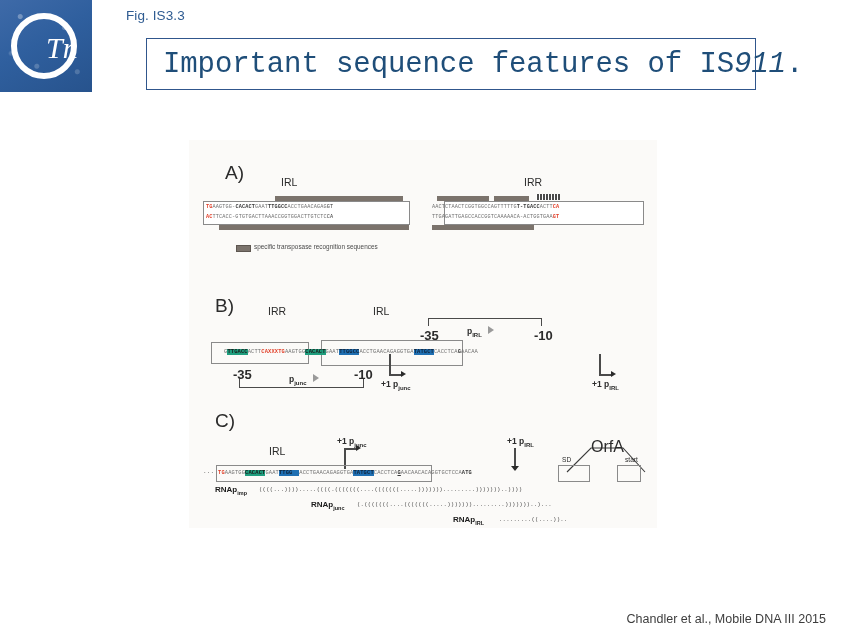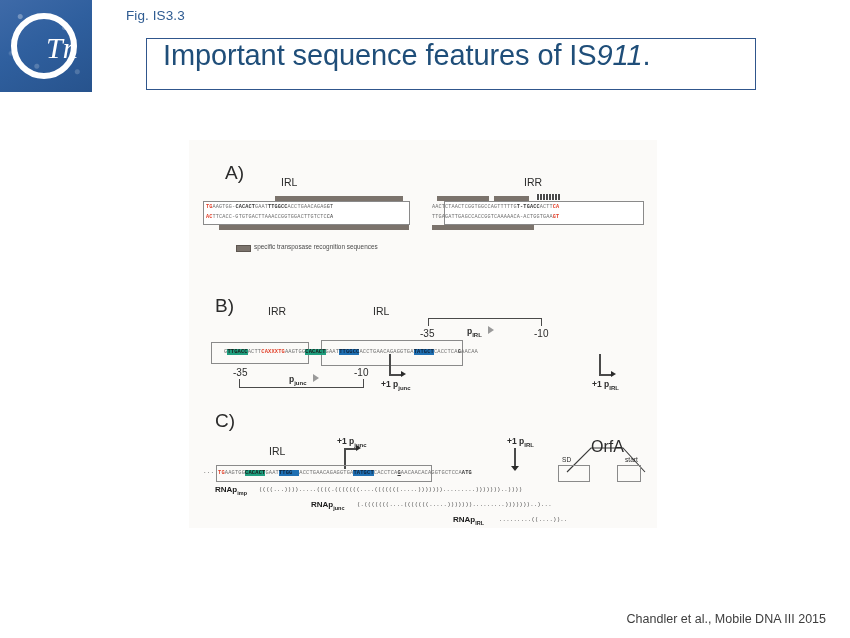--- a/index.html
+++ b/index.html
@@ -24,41 +24,41 @@
   .logo svg{display:block;}
 
   
   .fig-label{
     position:absolute;left:126px;top:8px;
     font-size:13.5px;color:#2e5b91;letter-spacing:.1px;
   }
   .title-box{
     position:absolute;left:146px;top:38px;width:610px;height:52px;
     border:1.4px solid #30568c;background:#ffffff;box-sizing:border-box;
-    display:flex;
+    display:flex;align-items:center;font-family:Liberation Mono, monospace;
   }
   .title-text{
     font-size:29px;color:#1f4e79;padding-left:16px;letter-spacing:-.1px;white-space:nowrap;
   }
   .title-text i{font-style:italic;}
 
   
   .figure{
     position:absolute;left:189px;top:140px;width:468px;height:388px;
     background:#fbfaf8;
   }
   .fig-inner{position:absolute;inset:0;}
 
   .panel-letter{
     position:absolute;font-size:19px;color:#2b2b2b;
     font-family:"Liberation Sans",sans-serif;font-weight:400;
   }
   .lbl{position:absolute;color:#2b2b2b;white-space:nowrap;}
   .lbl-ir{font-size:10.5px;}
-  .lbl-sm{font-size:10px;font-weight:normal;text-align:right;}
+  .lbl-sm{font-size:13px;font-weight:bold;text-align:right;}
   .lbl-p{font-size:8.5px;font-weight:bold;}
   .lbl-p sub{font-size:6px;}
 
   
   .seq{
     position:absolute;font-family:"Liberation Mono",monospace;
     font-size:5.2px;letter-spacing:.15px;color:#6f6f6f;white-space:nowrap;
   }
   .seq b{color:#3a3a3a;font-weight:bold;}
   .seq .red{color:#e2402a;font-weight:bold;}

